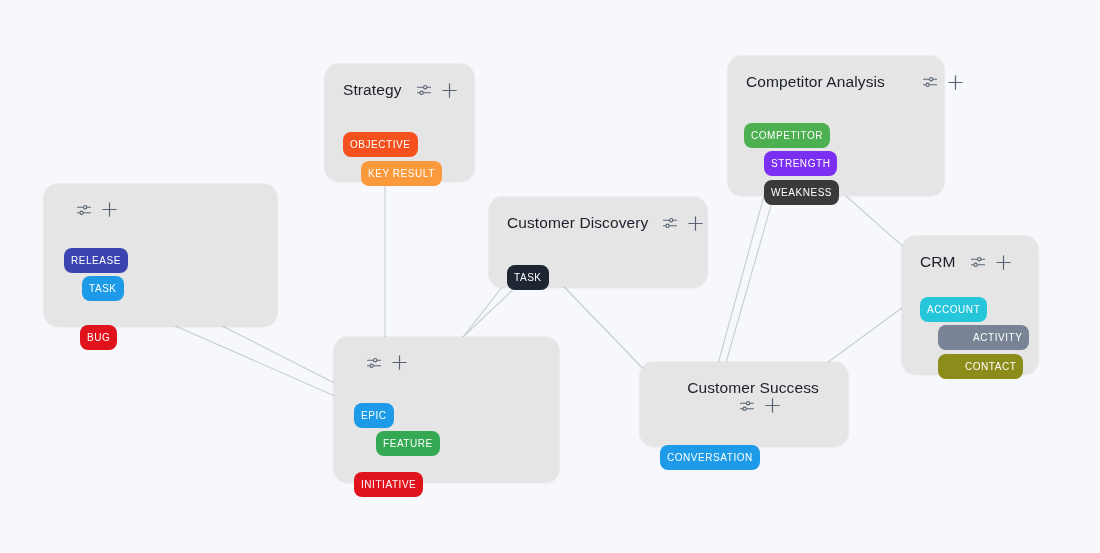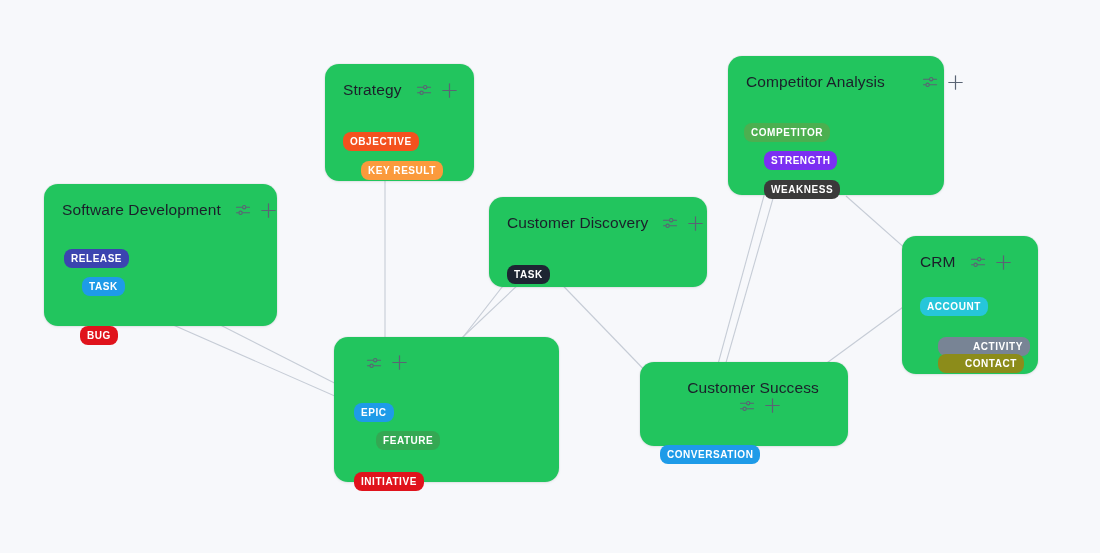--- a/index.html
+++ b/index.html
@@ -24,21 +24,21 @@
     position: absolute;
     left: 0;
     top: 0;
     width: 1100px;
     height: 553px;
     z-index: 1;
     pointer-events: none;
   }
   .card {
     position: absolute;
-    background: #22c55e;
+    background: #e5e5e5;
     border-radius: 14px;
     box-shadow: 0 1px 3px rgba(16,24,40,0.07), 0 0 0 1px rgba(16,24,40,0.035);
     z-index: 2;
     box-sizing: border-box;
   }
   .card-head {
     display: flex;
     align-items: center;
     white-space: nowrap;
   }
@@ -62,26 +62,26 @@
   }
   .sliders-icon svg { display: block; }
   .plus-icon svg { display: block; }
   .badges {
     position: relative;
   }
   .badge {
     position: absolute;
     display: inline-flex;
     align-items: center;
-    height: 19px;
+    height: 25px;
     padding: 0 7px;
     border-radius: 8px;
     color: #ffffff;
     font-size: 10px;
-    font-weight: bold;
+    font-weight: normal;
     letter-spacing: 0.55px;
     white-space: nowrap;
     line-height: 16px;
     box-sizing: border-box;
     z-index: 3;
   }
 </style>
 </head>
 <body style="background: rgb(247, 248, 251);">
 
@@ -139,21 +139,20 @@
             </span>
           </div>
         </div>
         <div class="badges">
           <div class="badge" style="background: rgb(244, 81, 30); left: 18px; top: 33px;">OBJECTIVE</div>
           <div class="badge" style="background: rgb(251, 154, 60); left: 36px; top: 62px;">KEY RESULT</div>
         </div>
       </div>
       <div class="card" style="left: 44px; top: 184px; width: 233px; height: 142px;">
         <div class="card-head" style="padding: 17px 0px 0px 18px;">
-          <div class="card-title">Software Development</div>
           <div class="head-icons">
             <span class="icon-btn sliders-icon">
               <svg width="16" height="16" viewBox="0 0 16 16" fill="none" stroke="#5a6474" stroke-width="1.1" stroke-linecap="round">
                 <line x1="1.5" y1="5.2" x2="7.199999999999999" y2="5.2"></line>
                 <line x1="11.2" y1="5.2" x2="14.5" y2="5.2"></line>
                 <circle cx="9.2" cy="5.2" r="1.65"></circle>
                 <line x1="1.5" y1="10.8" x2="3.5999999999999996" y2="10.8"></line>
                 <line x1="7.6" y1="10.8" x2="14.5" y2="10.8"></line>
                 <circle cx="5.6" cy="10.8" r="1.65"></circle>
               </svg>
@@ -243,21 +242,21 @@
             <span class="icon-btn plus-icon">
               <svg width="17" height="17" viewBox="0 0 17 17" fill="none" stroke="#5a6474" stroke-width="1.2" stroke-linecap="round">
                 <line x1="8.5" y1="1.8" x2="8.5" y2="15.2"></line>
                 <line x1="1.8" y1="8.5" x2="15.2" y2="8.5"></line>
               </svg>
             </span>
           </div>
         </div>
         <div class="badges">
           <div class="badge" style="background: rgb(38, 198, 218); left: 18px; top: 26px;">ACCOUNT</div>
-          <div class="badge" style="background: rgb(120, 132, 149); left: 36px; top: 66px; padding-left: 35px;">ACTIVITY</div>
+          <div class="badge" style="background: rgb(120, 132, 149); left: 36px; top: 54px; padding-left: 35px;">ACTIVITY</div>
           <div class="badge" style="background: rgb(140, 140, 26); left: 36px; top: 83px; padding-left: 27px;">CONTACT</div>
         </div>
       </div>
       <div class="card" style="left: 334px; top: 337px; width: 225px; height: 145px;">
         <div class="card-head" style="padding: 17px 0px 0px 18px;">
           <div class="head-icons">
             <span class="icon-btn sliders-icon">
               <svg width="16" height="16" viewBox="0 0 16 16" fill="none" stroke="#5a6474" stroke-width="1.1" stroke-linecap="round">
                 <line x1="1.5" y1="5.2" x2="7.199999999999999" y2="5.2"></line>
                 <line x1="11.2" y1="5.2" x2="14.5" y2="5.2"></line>

